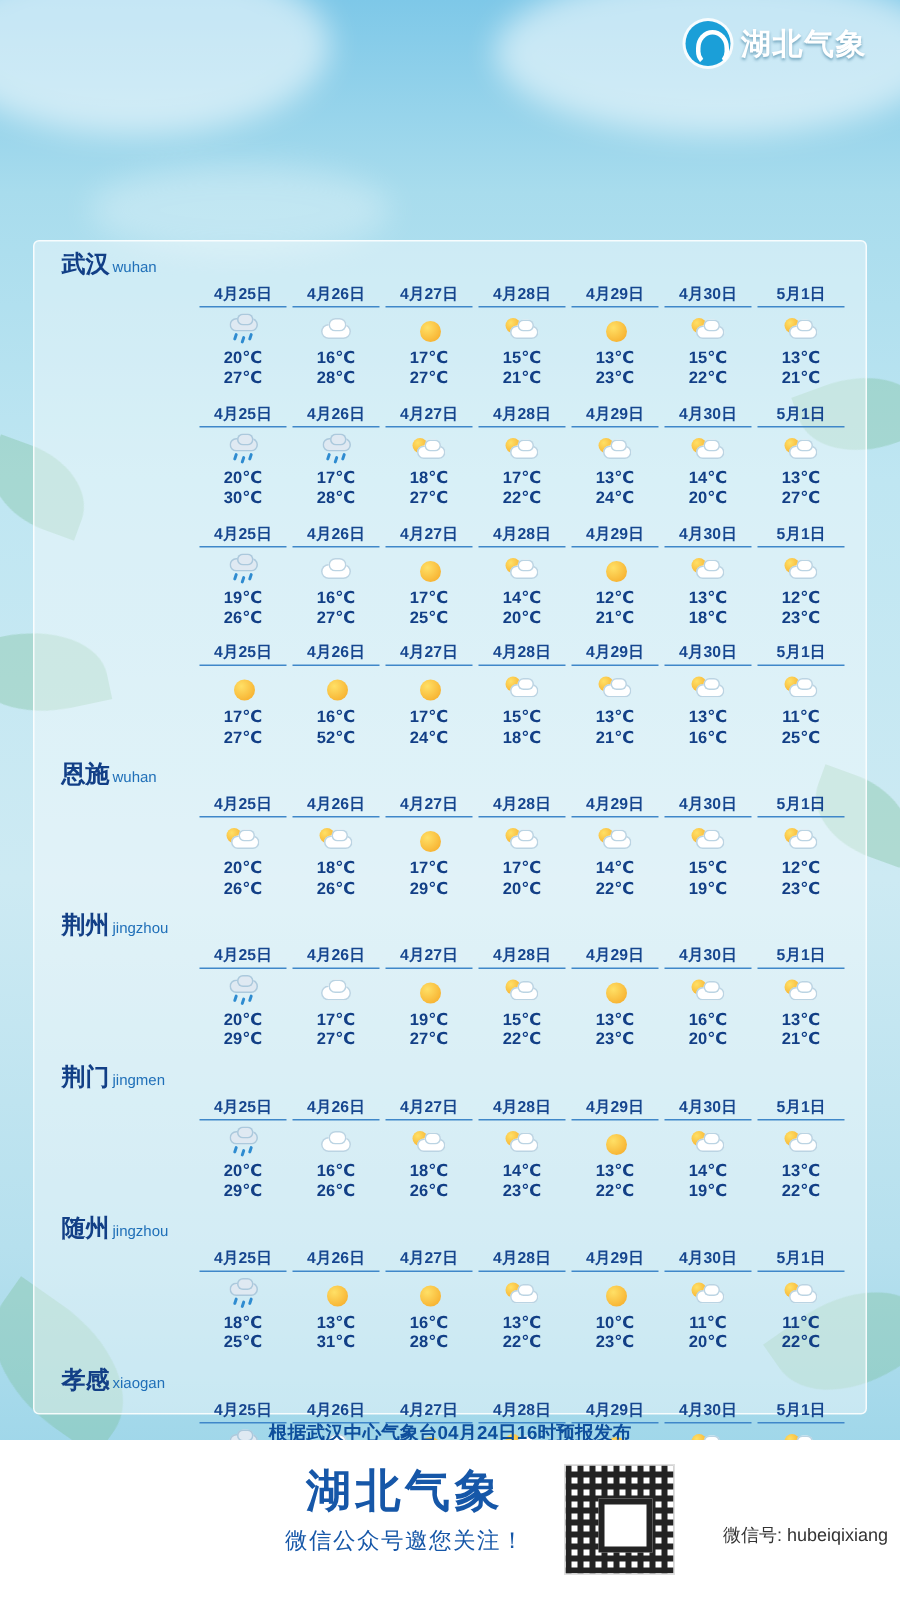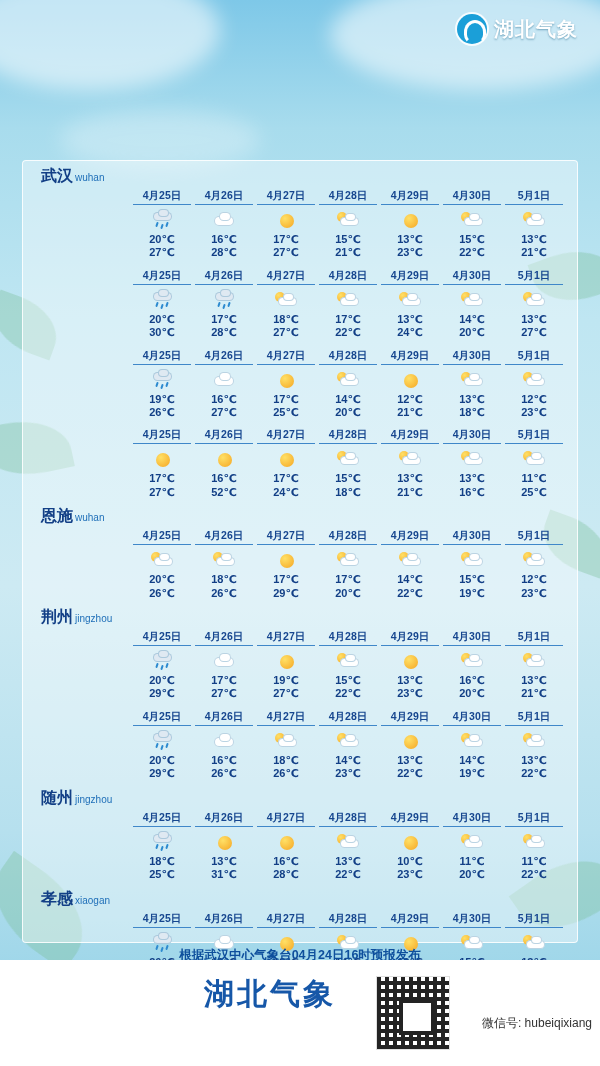--- a/index.html
+++ b/index.html
@@ -756,20 +756,21 @@
             </span>
           </span>
           <div class="temps">
             <div>13℃</div>
             <div>21℃</div>
           </div>
         </div>
       </div>
     </div>
     <div class="city-block">
+      <div class="city-name"><span>荆门</span><span class="city-pinyin">jingmen</span></div>
       <div class="days-row">
         <div class="day-col">
           <span class="date-label">4月25日</span>
           <span class="icon-cell">
             <span class="ic">
               <i class="cl grey" style="left:4px; top:2px; width:19px; height:9px;"></i>
               <i class="cl grey" style="left:9px; top:-1px; width:11px; height:8px;"></i>
               <i class="drop" style="left:7px; top:12px;"></i>
               <i class="drop" style="left:12px; top:14px;"></i>
               <i class="drop" style="left:17px; top:12px;"></i>
@@ -1061,15 +1062,16 @@
           </div>
         </div>
       </div>
     </div>
   </div>
 
 <div class="note">根据武汉中心气象台04月24日16时预报发布</div>
 
 <div class="footer">
   <div class="footer-brand">湖北气象</div>
+  <div class="footer-sub">微信公众号邀您关注！</div>
   <div class="qr"></div>
   <div class="wechat-id">微信号: hubeiqixiang</div>
 </div>
 
 </body></html>

